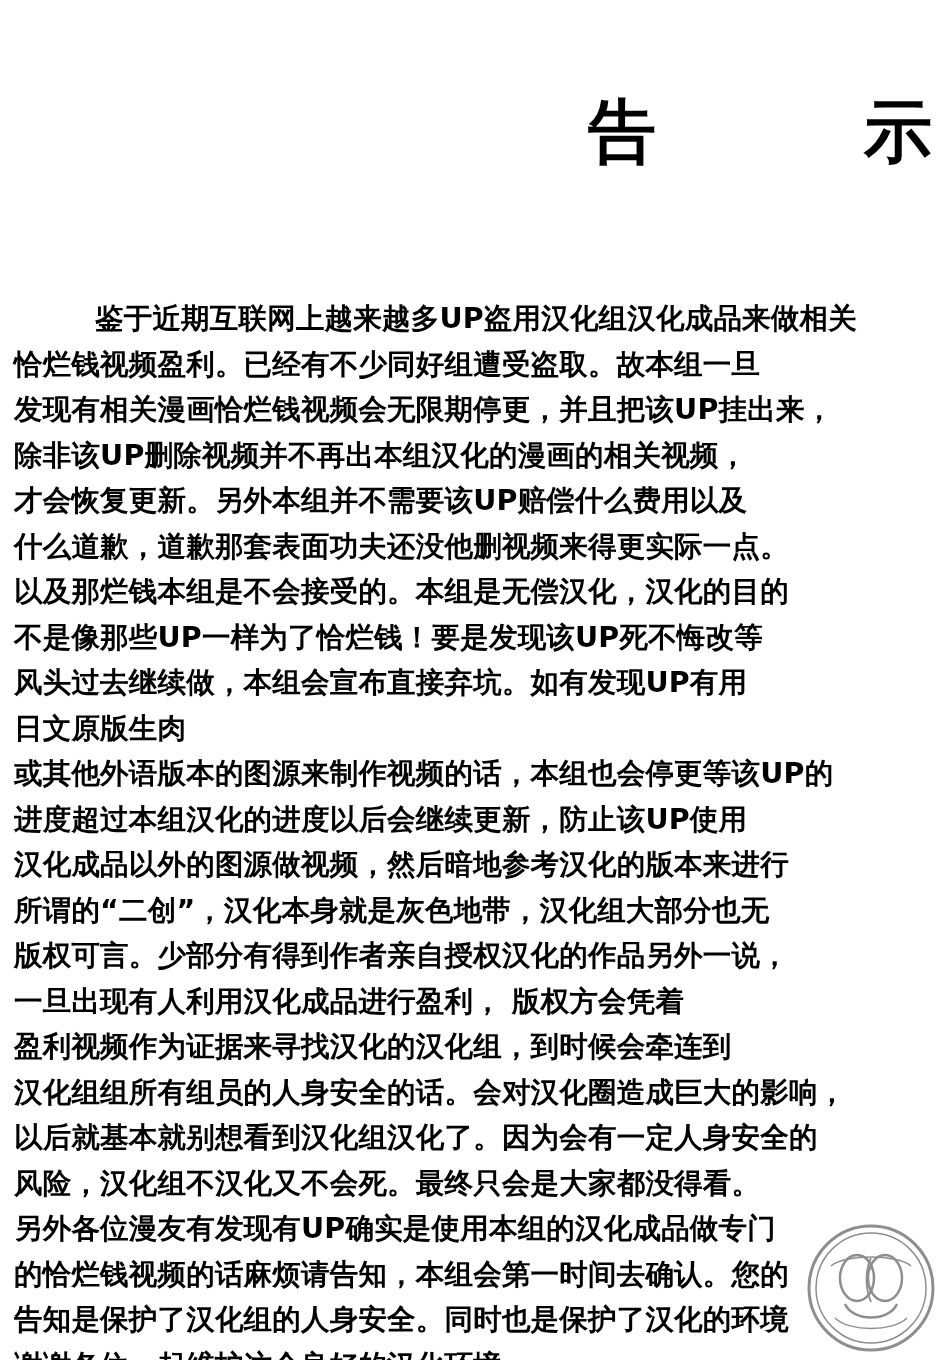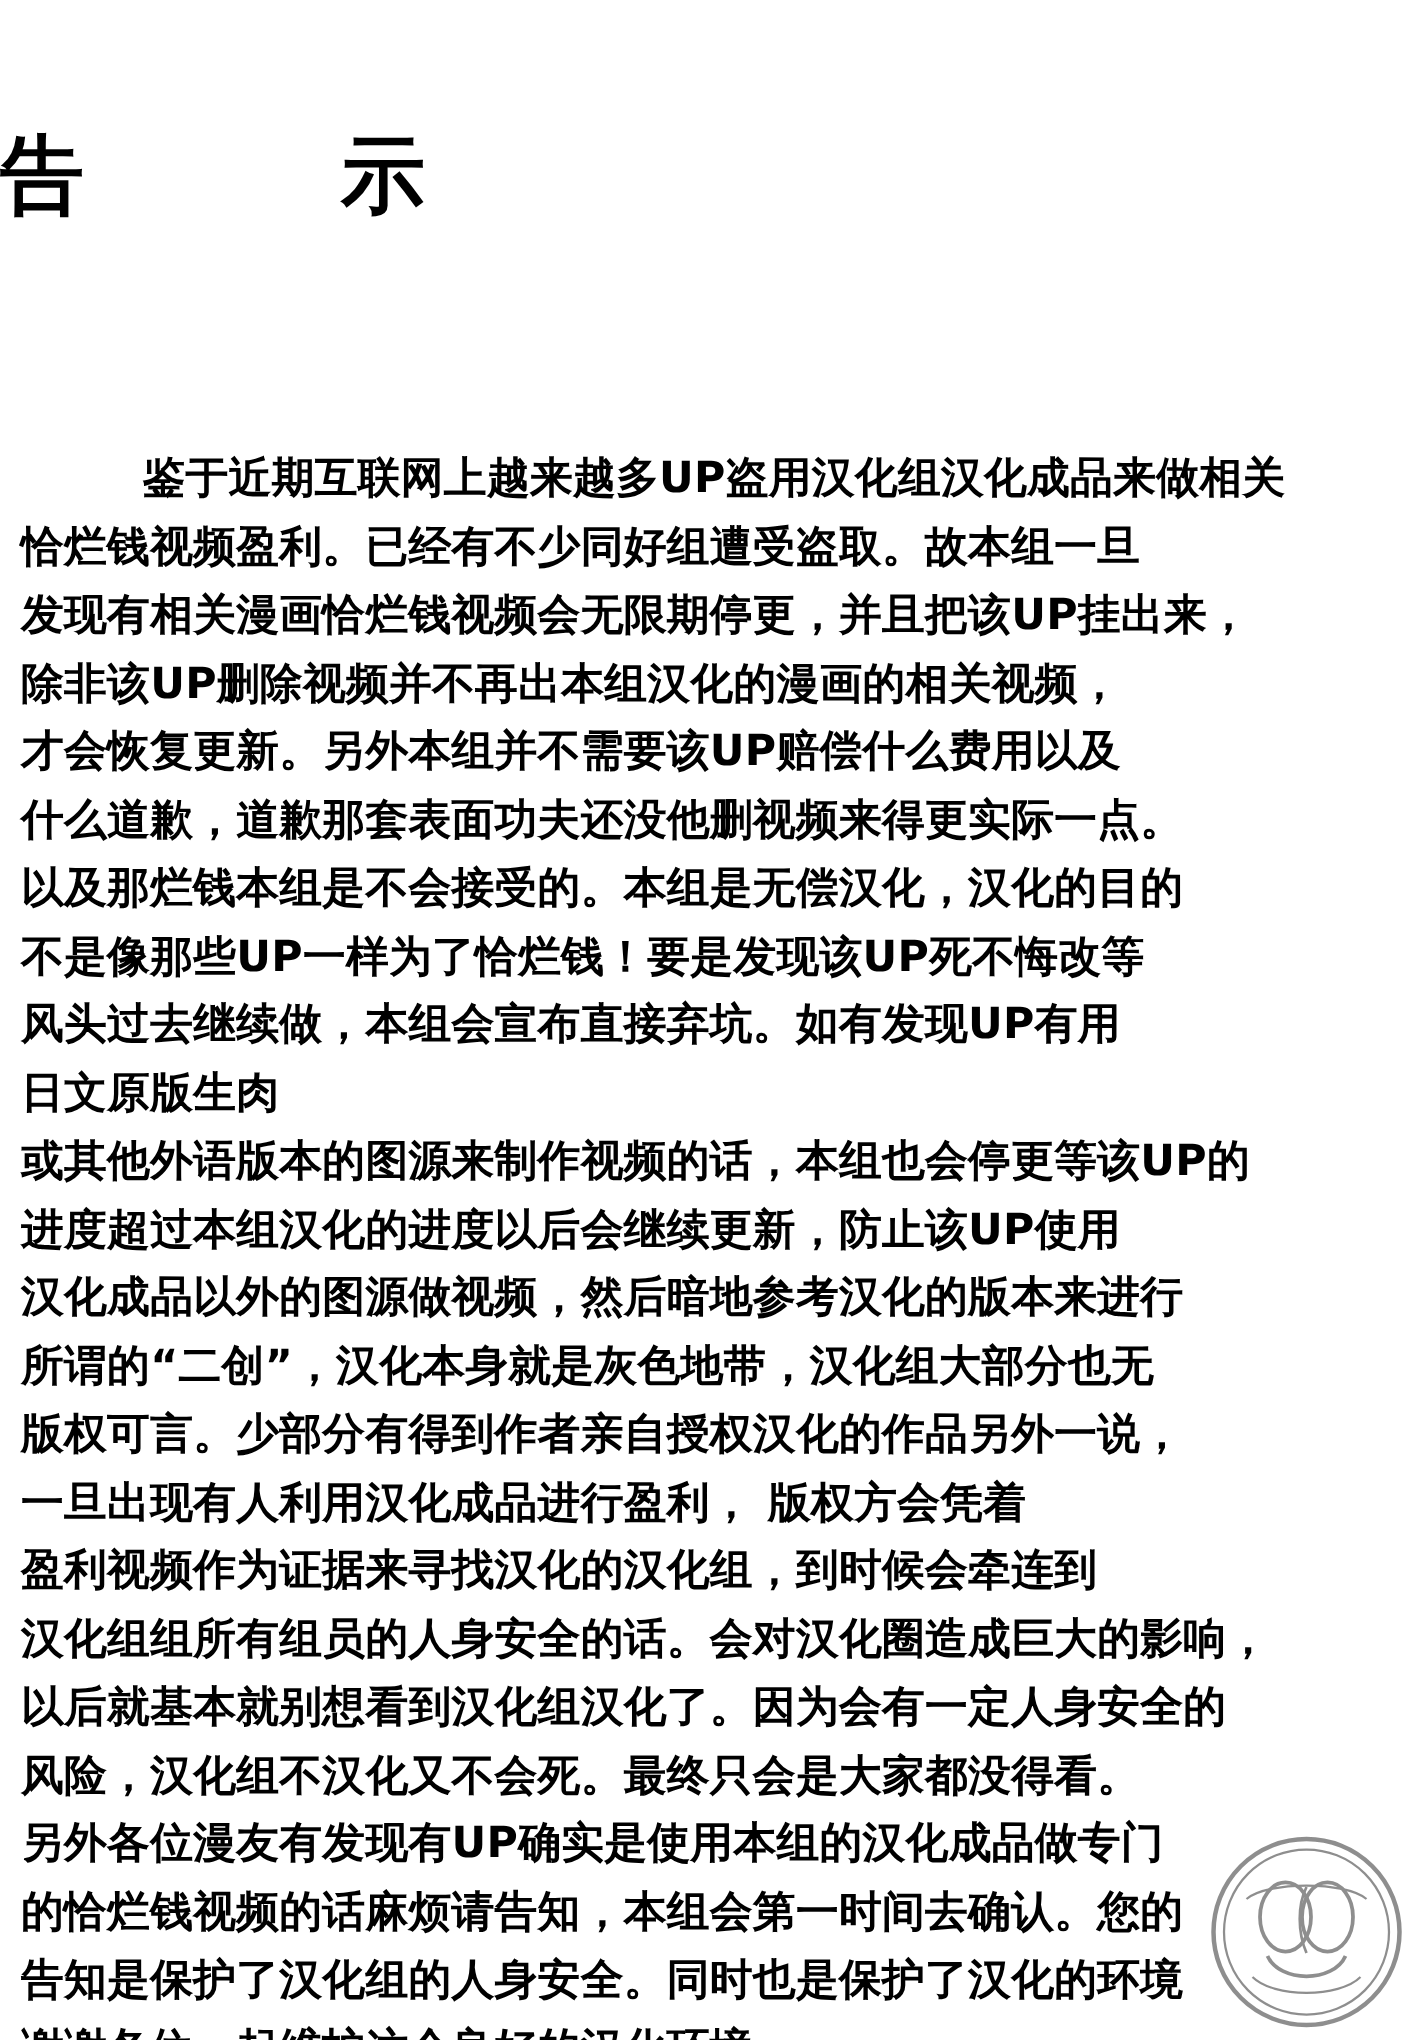--- a/index.html
+++ b/index.html
@@ -18,22 +18,22 @@
   .page {
     position: absolute;
     inset: 0;
     background: #ffffff;
   }
   .notice-title {
     position: absolute;
     top: 52px;
     left: 0;
     width: 100%;
-    text-align: left;
-    font-size: 56px;
+    text-align: right;
+    font-size: 68px;
     font-weight: 700;
     letter-spacing: 0.22em;
     line-height: 1.0;
     white-space: pre;
     font-family: "DejaVu Sans", "Liberation Sans", sans-serif;
   }
   .notice-body {
     position: absolute;
     top: 296px;
     left: 14px;

